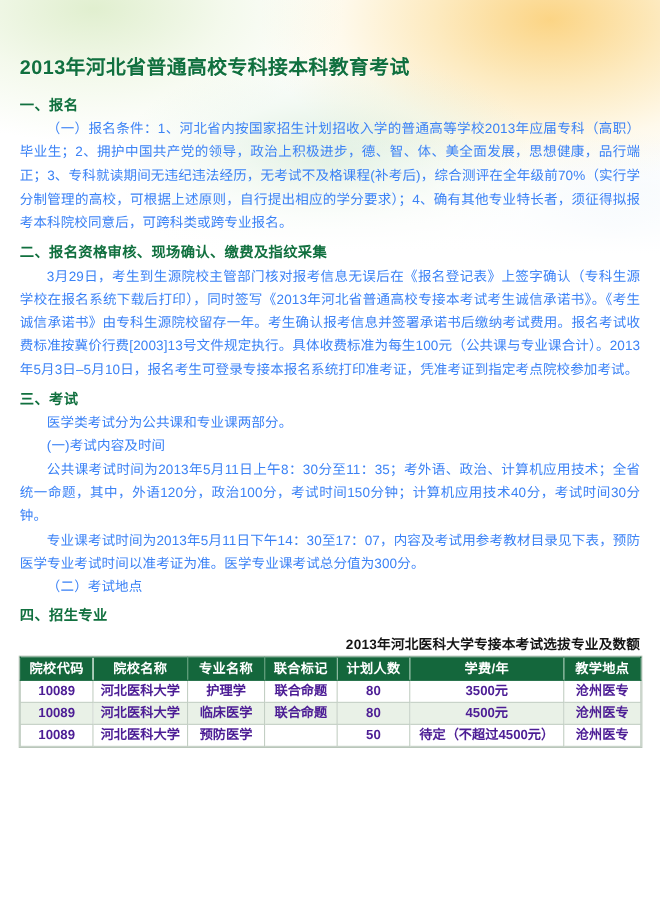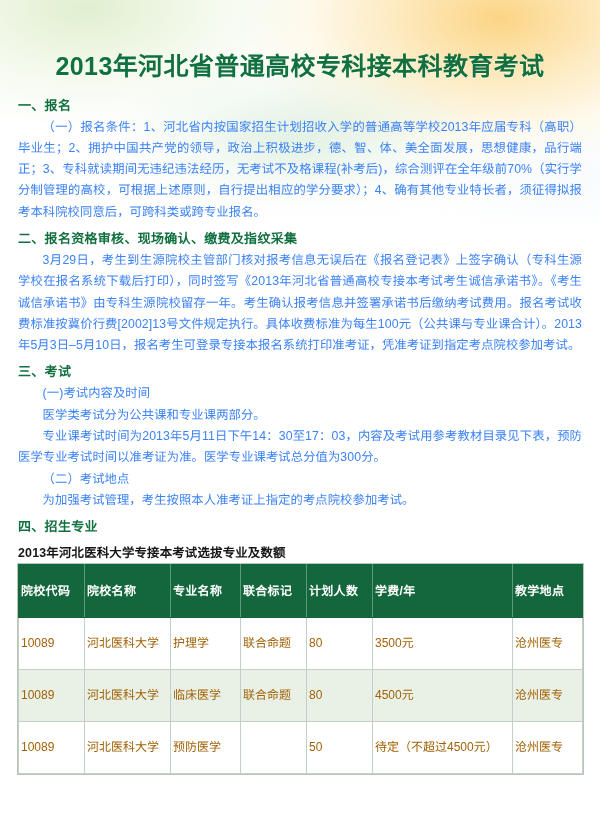--- a/index.html
+++ b/index.html
@@ -70,24 +70,23 @@
         rgba(255,255,255,1) 100%);
   }
   #content {
     position: relative;
     z-index: 2;
     padding: 0 18px;
   }
 
   
   .doc-title {
-    text-align: center;
     color: #11703f;
     font-weight: bold;
-    font-size: 25px;
+    font-size: 18px;
     line-height: 26px;
     letter-spacing: 0.4px;
     padding-top: 36px;
     text-shadow: 0 1px 0 rgba(255,255,255,0.6);
   }
   .doc-title .l2 { display: block; }
 
   
   .sec-head {
     color: #11703f;
@@ -106,62 +105,63 @@
     line-height: 21.3px;
     text-align: justify;
     text-justify: inter-ideograph;
     color: #3b82f6;
     letter-spacing: 0.1px;
   }
   p.indent { text-indent: 2em; }
 
   
   .tbl-caption {
-    text-align: left;
+    text-align: right;
     font-size: 12.4px;
     font-weight: bold;
     color: #151515;
     margin: 6px 0 3px 0;
     letter-spacing: 0.2px;
   }
 
   
   table.doc-tbl {
     border-collapse: collapse;
     width: 564px;
     margin: 0 auto;
     font-size: 12px;
     background: #ffffff;
     table-layout: fixed;
     box-shadow: 0 0 0 1px #b9c6ba;
   }
   table.doc-tbl th,
   table.doc-tbl td {
     border: 1px solid #b9c6ba;
-    padding: 16px 2px;
-    text-align: left;
+    padding: 0 2px;
+    text-align: center;
     vertical-align: middle;
     line-height: 17px;
     height: 19px;
     overflow: hidden;
     white-space: nowrap;
   }
   table.doc-tbl thead th {
     background: #14673c;
     color: #ffffff;
     font-weight: bold;
     border-color: #14673c;
     border-right-color: #5d9b78;
     letter-spacing: 0.3px;
     height: 20px;
   }
   table.doc-tbl thead th:last-child { border-right-color: #14673c; }
   table.doc-tbl tbody td {
-    color: #a16207;
+    color: #4c1d95;
     border-color: #c3cfc4;
+    font-weight: bold;
   }
   table.doc-tbl tbody tr.alt td { background: #e9f1e7; }
 
   
   .t1 col.c0 { width: 66px; }
   .t1 col.c1 { width: 86px; }
   .t1 col.c2 { width: 70px; }
   .t1 col.c3 { width: 66px; }
   .t1 col.c4 { width: 66px; }
   .t1 col.c5 { width: 140px; }
@@ -181,28 +181,28 @@
   <div id="content">
 
     <h1 class="doc-title">
       <span>2013年河北省普通高校专科接本科教育考试</span>
     </h1>
 
     <div class="sec-head">一、报名</div>
     <p class="para indent">（一）报名条件：1、河北省内按国家招生计划招收入学的普通高等学校2013年应届专科（高职）毕业生；2、拥护中国共产党的领导，政治上积极进步，德、智、体、美全面发展，思想健康，品行端正；3、专科就读期间无违纪违法经历，无考试不及格课程(补考后)，综合测评在全年级前70%（实行学分制管理的高校，可根据上述原则，自行提出相应的学分要求）；4、确有其他专业特长者，须征得拟报考本科院校同意后，可跨科类或跨专业报名。</p>
 
     <div class="sec-head">二、报名资格审核、现场确认、缴费及指纹采集</div>
-    <p class="para indent">3月29日，考生到生源院校主管部门核对报考信息无误后在《报名登记表》上签字确认（专科生源学校在报名系统下载后打印），同时签写《2013年河北省普通高校专接本考试考生诚信承诺书》。《考生诚信承诺书》由专科生源院校留存一年。考生确认报考信息并签署承诺书后缴纳考试费用。报名考试收费标准按冀价行费[2002]13号文件规定执行。具体收费标准为每生100元（公共课与专业课合计）。2013年5月3日–5月10日，报名考生可登录专接本报名系统打印准考证，凭准考证到指定考点院校参加考试。</p>
+    <p class="para indent">3月29日，考生到生源院校主管部门核对报考信息无误后在《报名登记表》上签字确认（专科生源学校在报名系统下载后打印），同时签写《2013年河北省普通高校专接本考试考生诚信承诺书》。《考生诚信承诺书》由专科生源院校留存一年。考生确认报考信息并签署承诺书后缴纳考试费用。报名考试收费标准按冀价行费[2003]13号文件规定执行。具体收费标准为每生100元（公共课与专业课合计）。2013年5月3日–5月10日，报名考生可登录专接本报名系统打印准考证，凭准考证到指定考点院校参加考试。</p>
 
     <div class="sec-head">三、考试</div>
+    <p class="para indent">医学类考试分为公共课和专业课两部分。</p>
     <p class="para indent">(一)考试内容及时间</p>
-    <p class="para indent">医学类考试分为公共课和专业课两部分。</p>
-    <p class="para indent">专业课考试时间为2013年5月11日下午14：30至17：03，内容及考试用参考教材目录见下表，预防医学专业考试时间以准考证为准。医学专业课考试总分值为300分。</p>
+    <p class="para indent">公共课考试时间为2013年5月11日上午8：30分至11：35；考外语、政治、计算机应用技术；全省统一命题，其中，外语120分，政治100分，考试时间150分钟；计算机应用技术40分，考试时间30分钟。</p>
+    <p class="para indent">专业课考试时间为2013年5月11日下午14：30至17：07，内容及考试用参考教材目录见下表，预防医学专业考试时间以准考证为准。医学专业课考试总分值为300分。</p>
     <p class="para indent">（二）考试地点</p>
-    <p class="para indent">为加强考试管理，考生按照本人准考证上指定的考点院校参加考试。</p>
 
     <div class="sec-head">四、招生专业</div>
     <div class="tbl-caption">2013年河北医科大学专接本考试选拔专业及数额</div>
     <table class="doc-tbl t1">
       <colgroup>
         <col class="c0">
           <col class="c1">
           <col class="c2">
           <col class="c3">
           <col class="c4">

